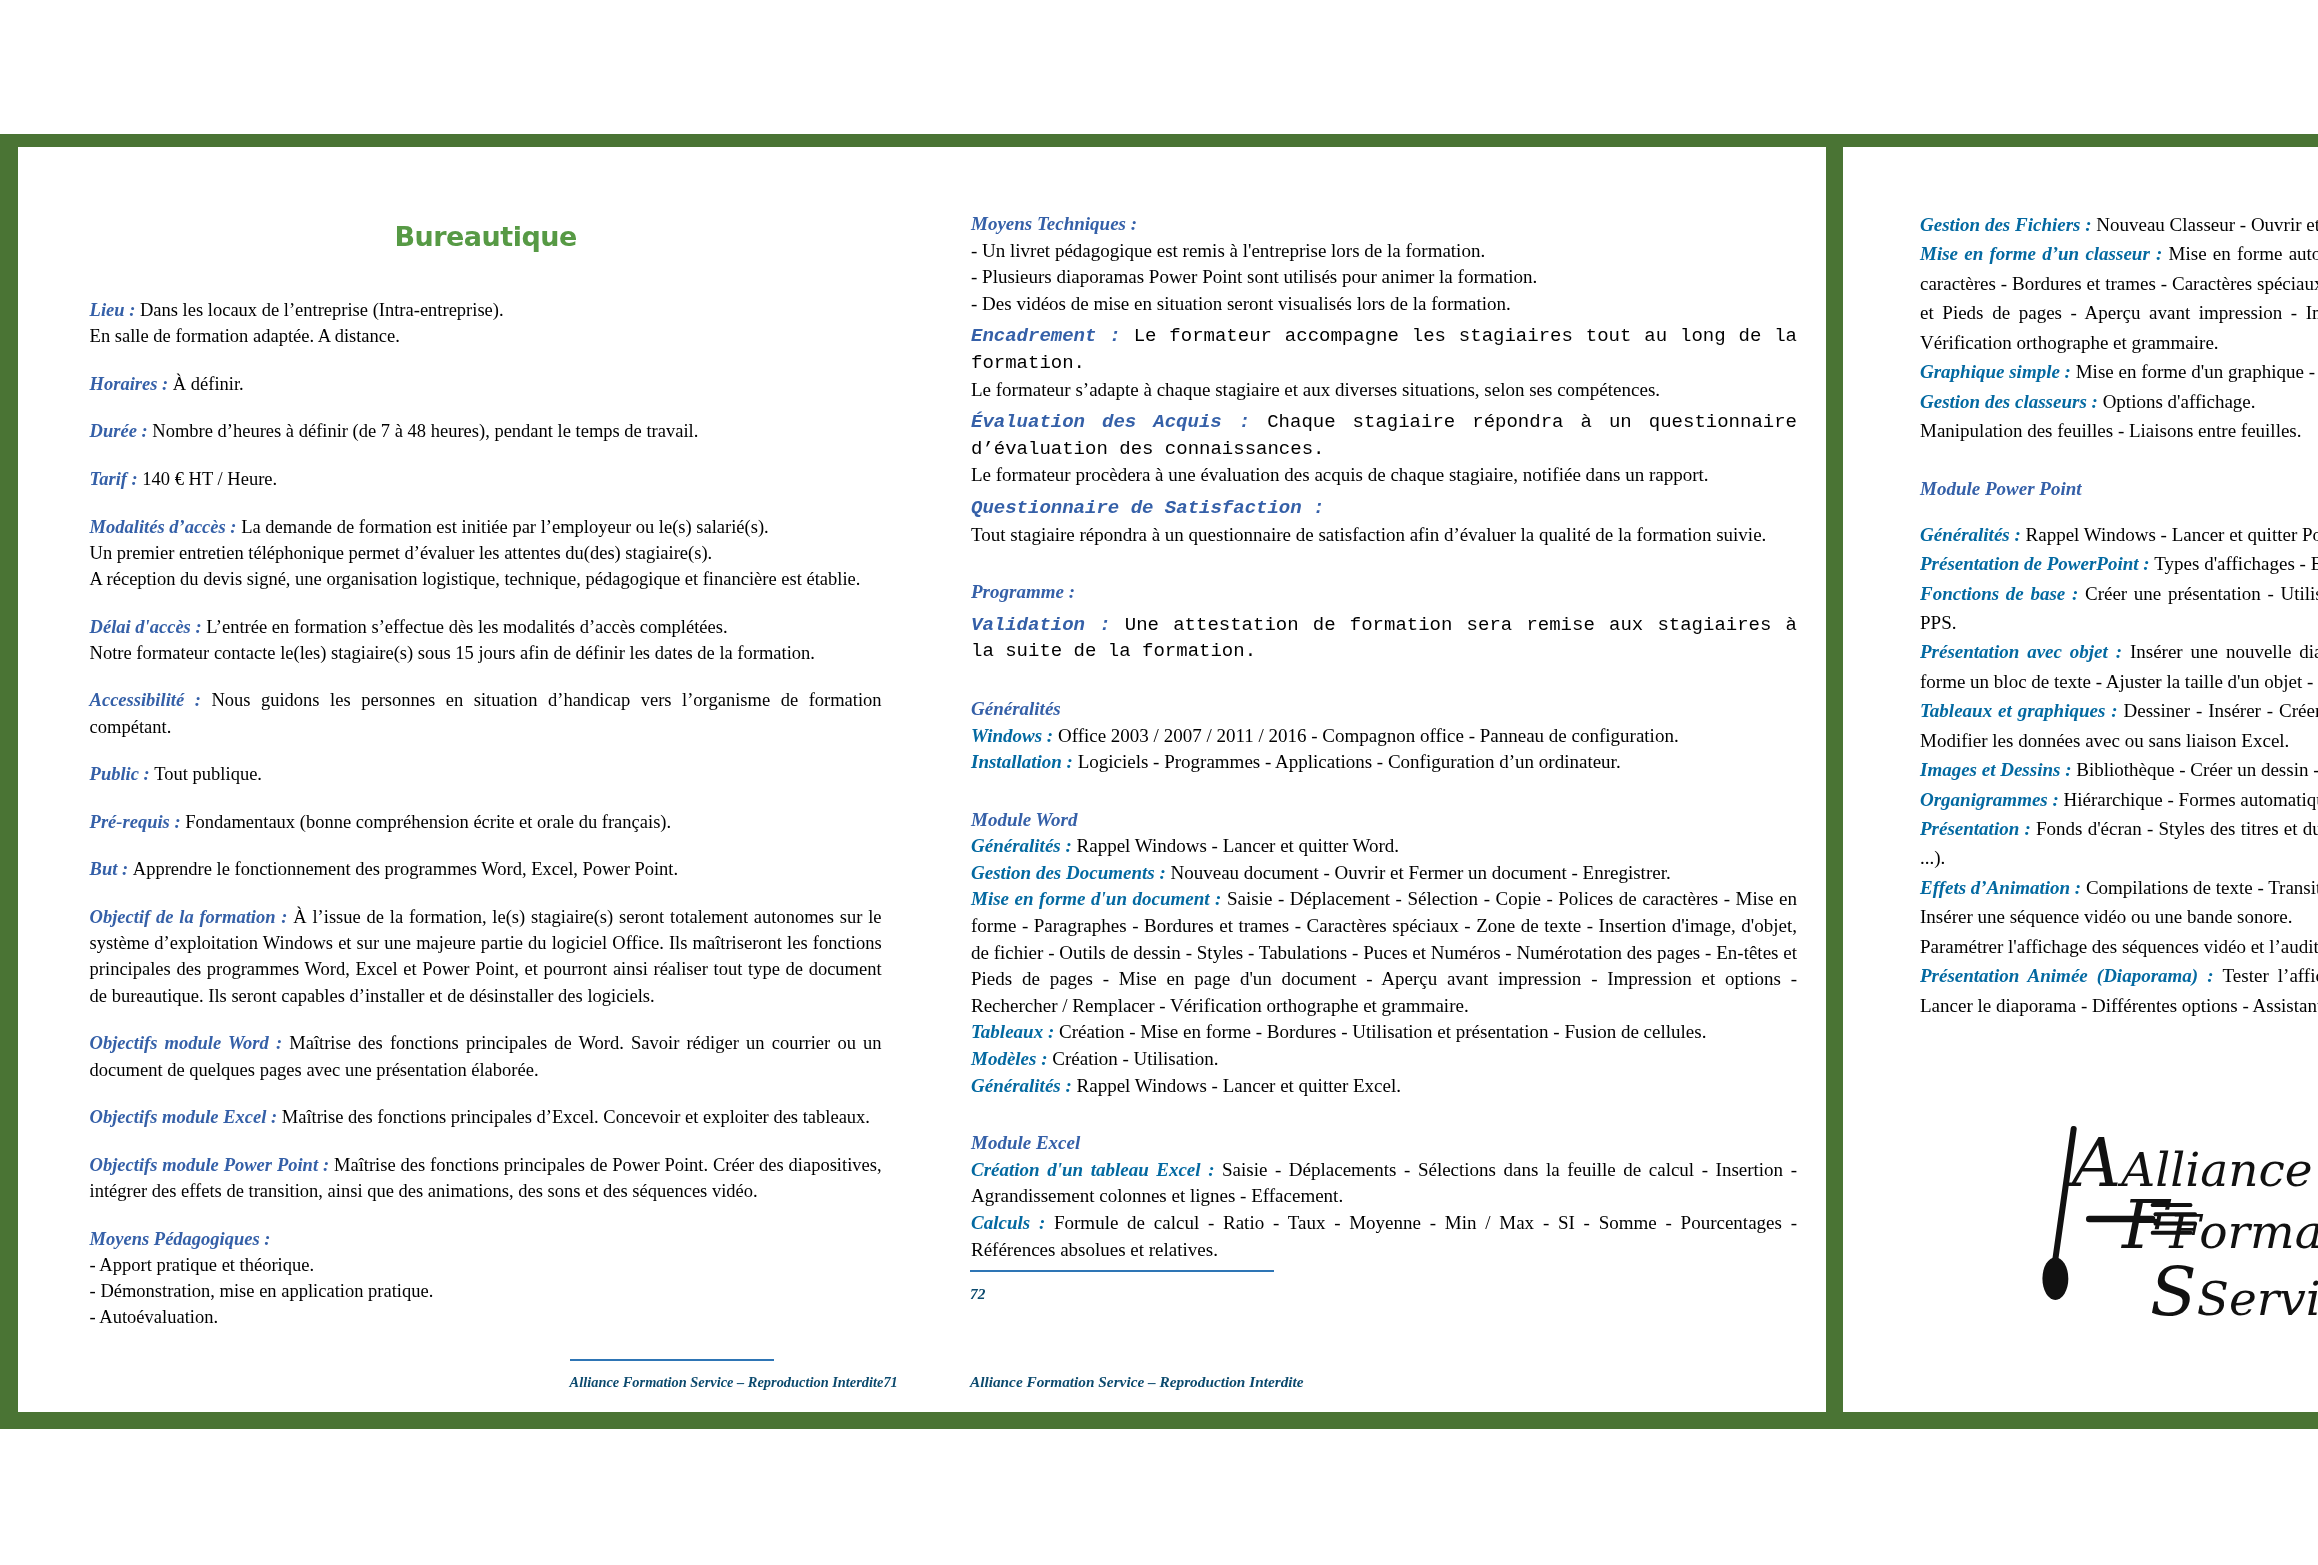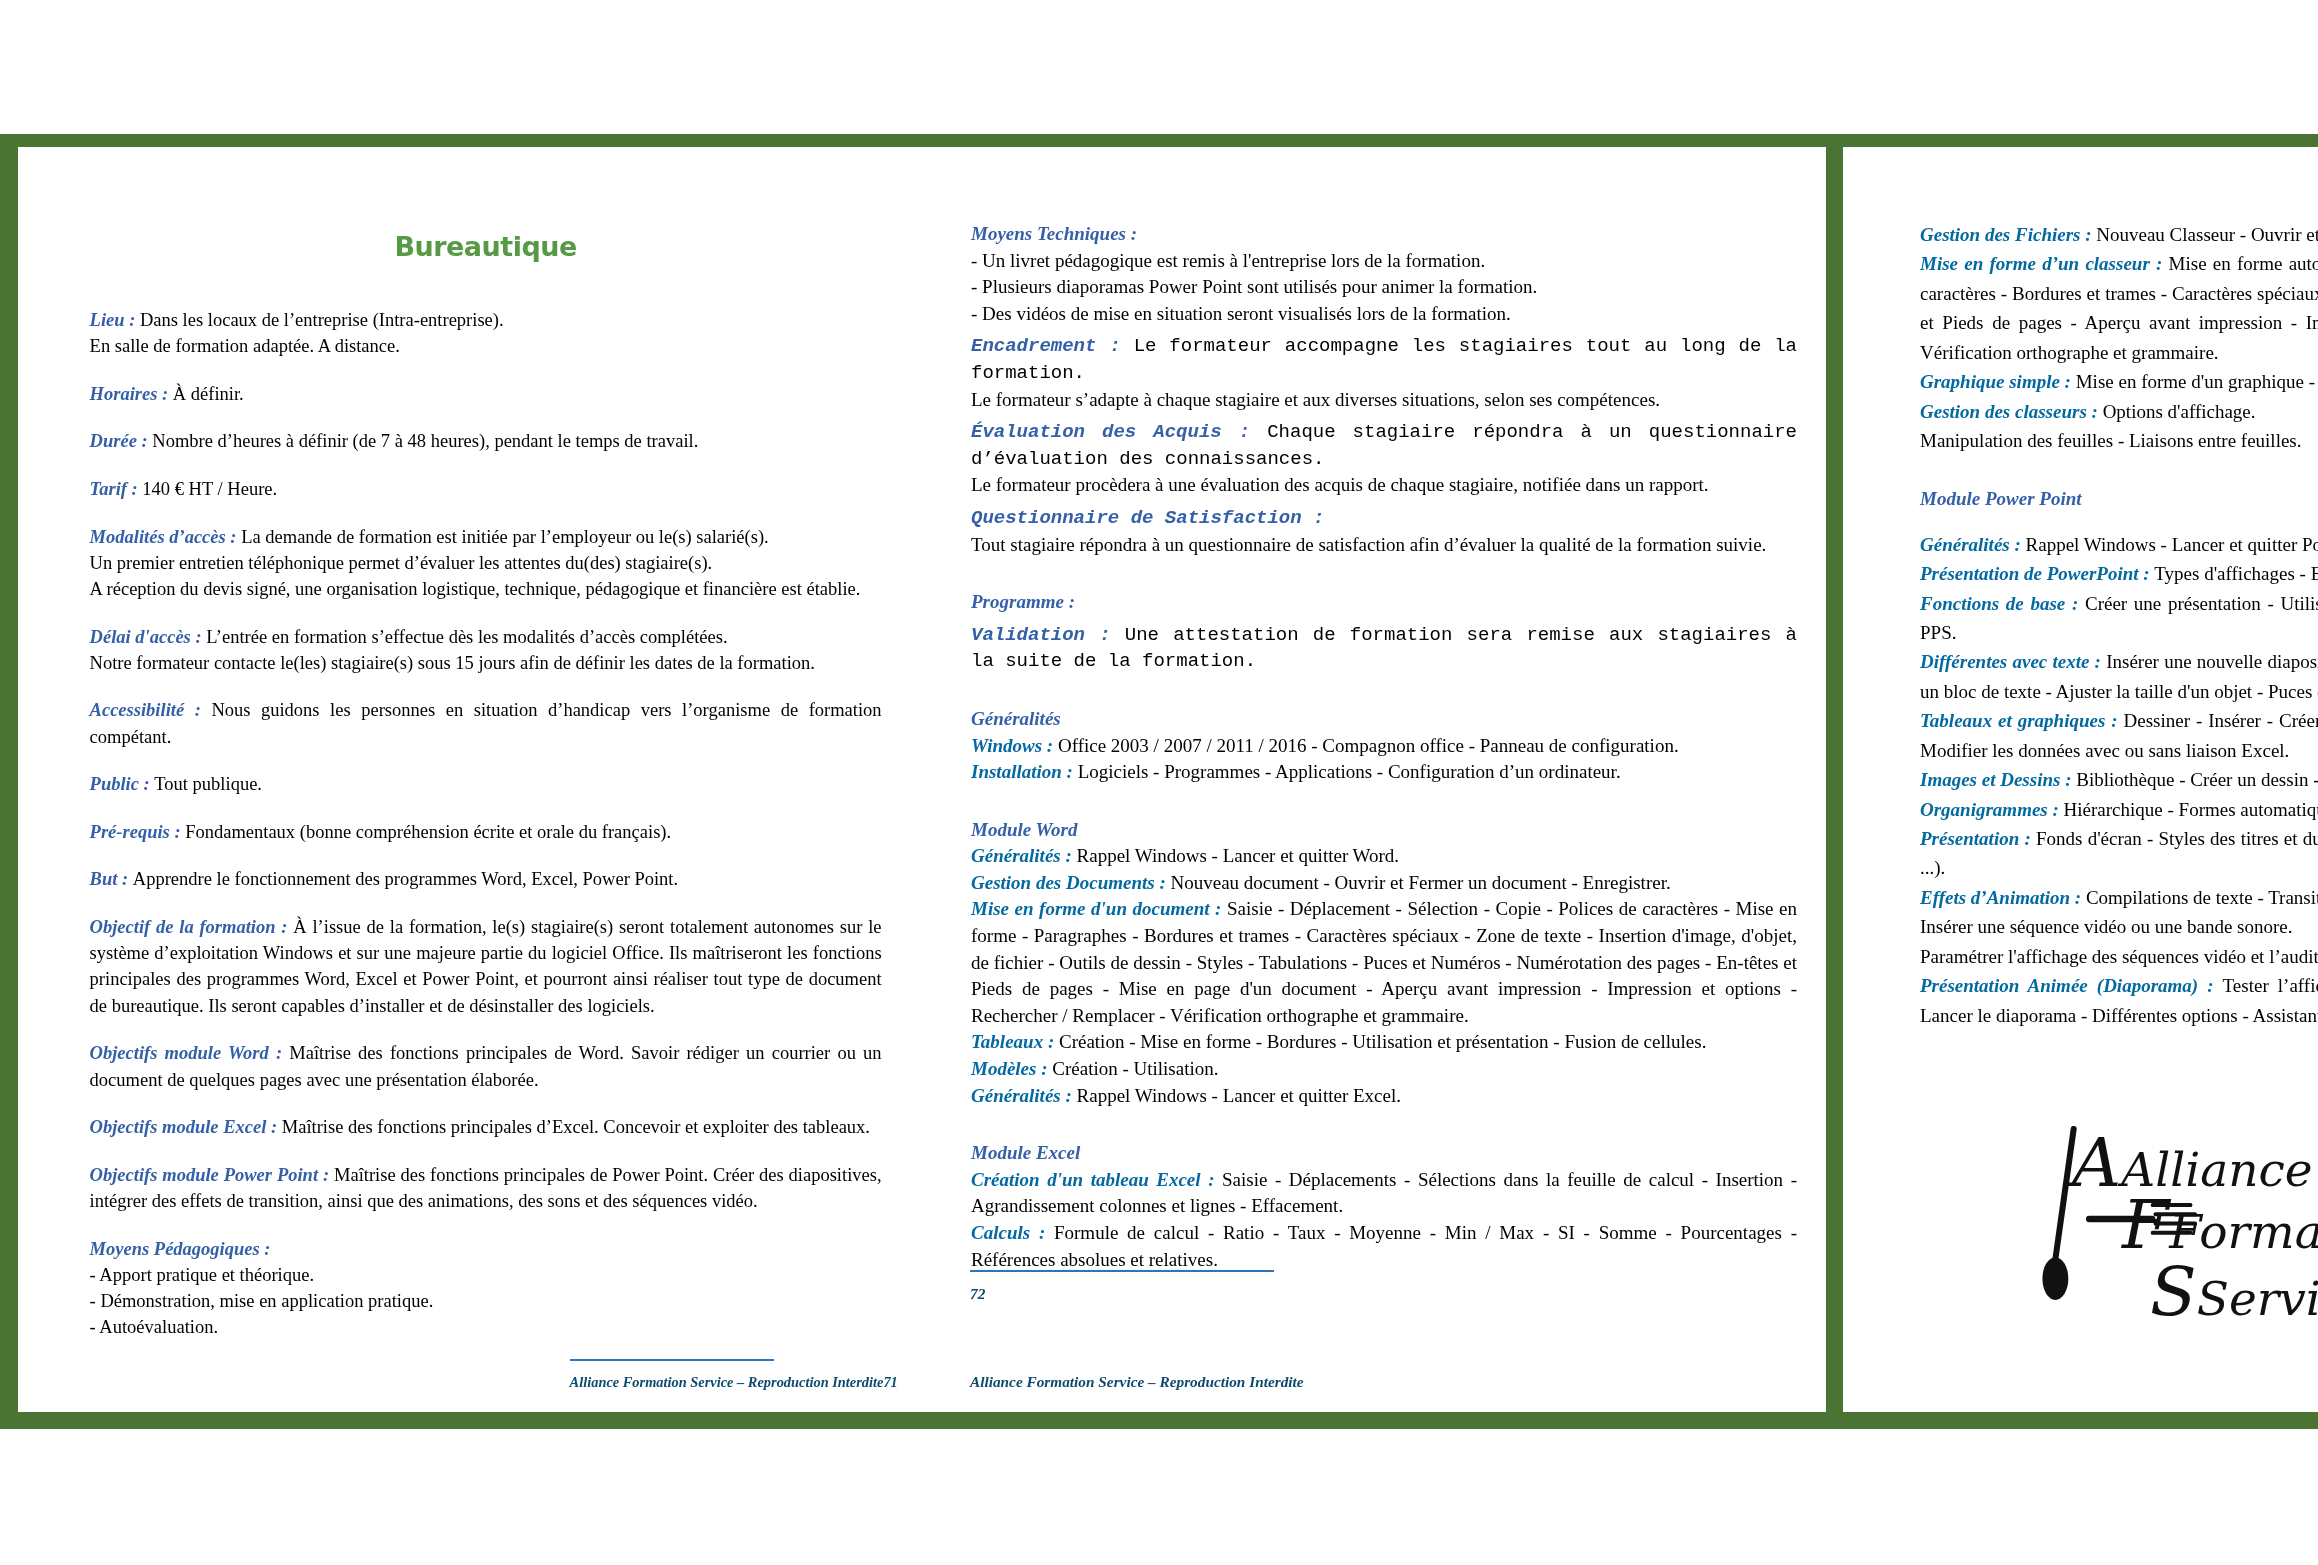--- a/index.html
+++ b/index.html
@@ -5,21 +5,21 @@
   html,body{margin:0;padding:0;}
   body{
     width:2782px;height:1565px;position:relative;background:#ffffff;
     font-family:"Liberation Serif", serif;color:#000;overflow:hidden;
   }
   .board{position:absolute;left:0;top:134px;width:2782px;height:1295px;background:#4a7434;}
   .page{position:absolute;top:13px;height:1265px;background:#ffffff;}
   .page1{left:17.6px;width:908px;}
   .page2{left:925px;width:901px;}
   .page3{left:1843px;width:903px;}
-  .content{position:absolute;top:14px;left:0;right:0;}
+  .content{position:absolute;top:4px;left:0;right:0;}
   .page1 .content{padding:70px 44px 0 72px;}
   .page2 .content{padding:60px 29px 0 46px;}
   .page3 .content{padding:59px 39px 0 77px;}
   .doc-title{
     text-align:center;font-family:"DejaVu Sans", sans-serif;font-weight:bold;
     font-size:27px;color:#579a45;letter-spacing:-0.5px;margin:0 0 45px 0;
   }
   .blk{margin:0;text-align:justify;}
   .page1 .blk{font-size:18.5px;line-height:1.42;}
   .page2 .blk{font-size:19px;line-height:1.40;}
@@ -133,21 +133,21 @@
       <div>
           <p class="blk"><span class="lbl black">Gestion des Fichiers : </span>Nouveau Classeur - Ouvrir et Fermer un document - Enregistrer.</p>
           <p class="blk"><span class="lbl black">Mise en forme d’un classeur : </span>Mise en forme automatique - Alignement - Encadrement - Polices de caractères - Bordures et trames - Caractères spéciaux - Fusion de cellules - Nombres - Styles – En-têtes et Pieds de pages - Aperçu avant impression - Impression et options - Rechercher / Remplacer - Vérification orthographe et grammaire.</p>
           <p class="blk"><span class="lbl black">Graphique simple : </span>Mise en forme d'un graphique - Sauvegarde des graphiques.</p>
           <p class="blk"><span class="lbl black">Gestion des classeurs : </span>Options d'affichage.</p>
           <p class="blk">Manipulation des feuilles - Liaisons entre feuilles.</p>
           <p class="blk biggap bluehead">Module Power Point</p>
           <p class="blk gap"><span class="lbl black">Généralités : </span>Rappel Windows - Lancer et quitter Power Point.</p>
           <p class="blk"><span class="lbl black">Présentation de PowerPoint : </span>Types d'affichages - Barre d'outils.</p>
           <p class="blk"><span class="lbl black">Fonctions de base : </span>Créer une présentation - Utiliser modèle - Déplacer - Sélectionner - Diaporama PPS.</p>
-          <p class="blk"><span class="lbl black">Différentes avec texte : </span>Insérer une nouvelle diapositive - Dupliquer une diapositive - Mettre en forme un bloc de texte - Ajuster la taille d'un objet - Puces ou Numéros - Word Art - Liens hypertextes.</p>
+          <p class="blk"><span class="lbl black">Présentation avec objet : </span>Insérer une nouvelle diapositive - Dupliquer une diapositive - Mettre en forme un bloc de texte - Ajuster la taille d'un objet - Puces ou Numéros - Word Art - Liens hypertextes.</p>
           <p class="blk"><span class="lbl black">Tableaux et graphiques : </span>Dessiner - Insérer - Créer - Mettre en forme - Déplacer - Redimensionner - Modifier les données avec ou sans liaison Excel.</p>
           <p class="blk"><span class="lbl black">Images et Dessins : </span>Bibliothèque - Créer un dessin - Déplacer – Modifier – Redimensionner.</p>
           <p class="blk"><span class="lbl black">Organigrammes : </span>Hiérarchique - Formes automatiques.</p>
           <p class="blk"><span class="lbl black">Présentation : </span>Fonds d'écran - Styles des titres et du corps de texte - Éléments répétitifs (n° page, logo ...).</p>
           <p class="blk"><span class="lbl black">Effets d’Animation : </span>Compilations de texte - Transition des diapositives.</p>
           <p class="blk">Insérer une séquence vidéo ou une bande sonore.</p>
           <p class="blk">Paramétrer l'affichage des séquences vidéo et l’audition des bandes sonores.</p>
           <p class="blk"><span class="lbl black">Présentation Animée (Diaporama) : </span>Tester l’affichage des diapositives - Minuter le diaporama - Lancer le diaporama - Différentes options - Assistant projecteur.</p>
         </div>
     </div>

